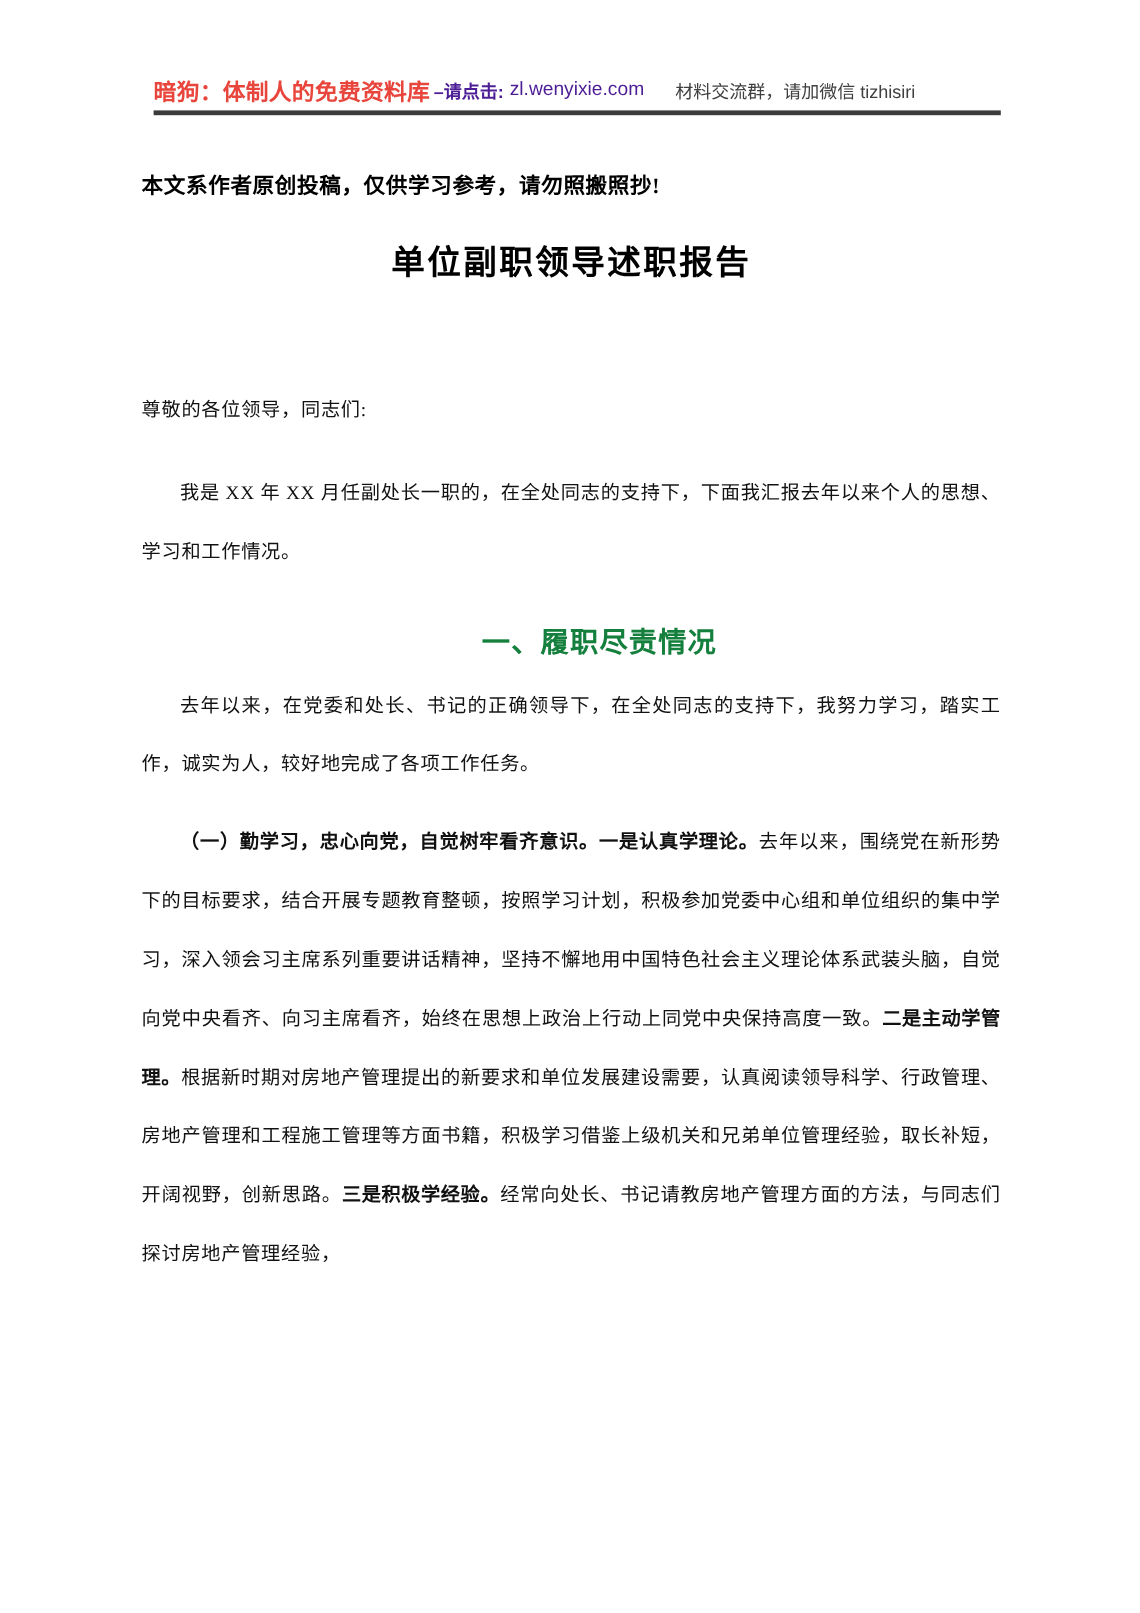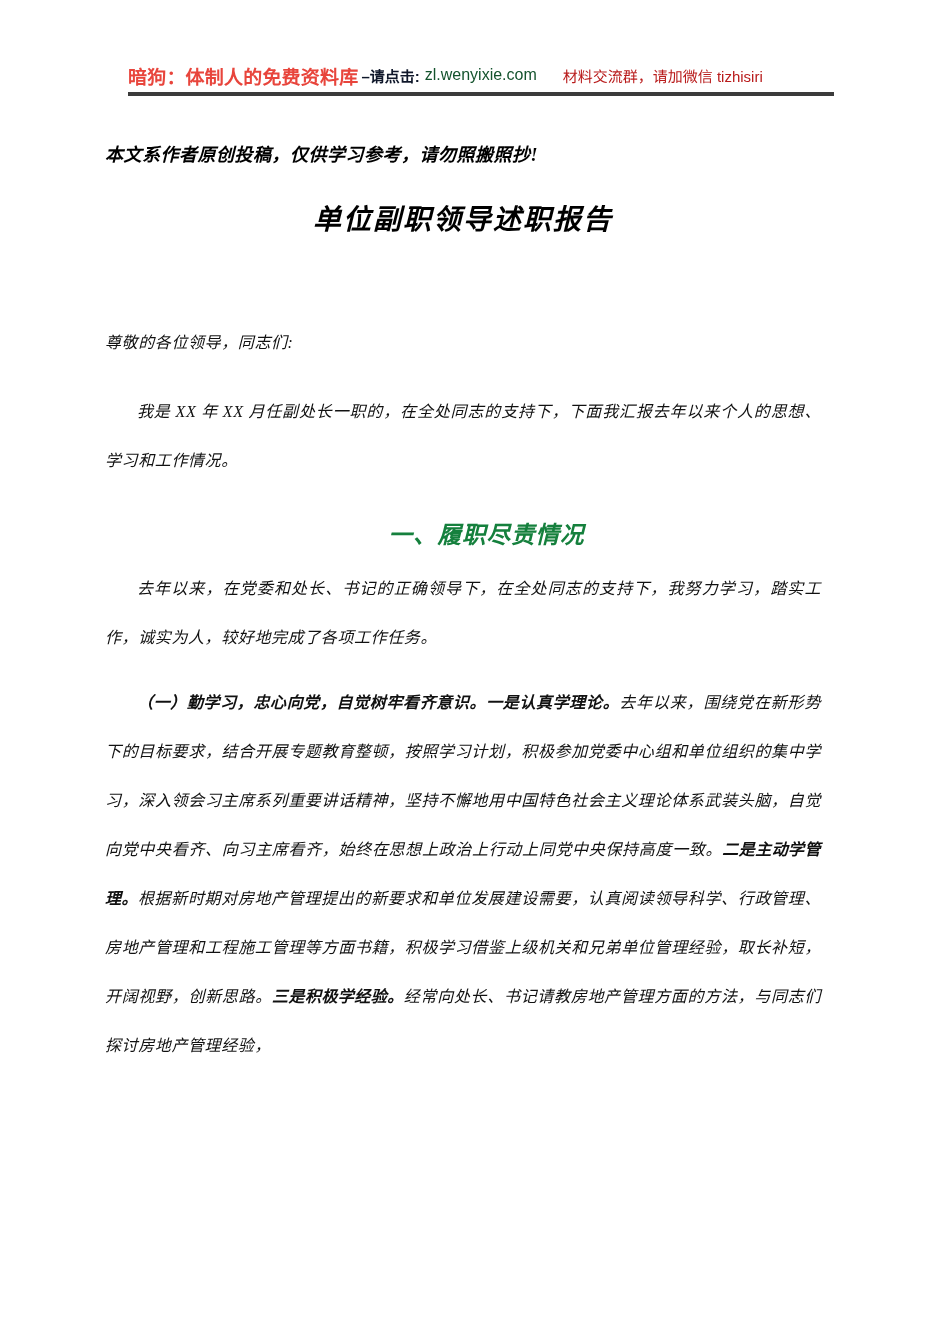--- a/index.html
+++ b/index.html
@@ -38,57 +38,56 @@
     font-weight: bold;
     font-size: 19px;
     color: #e8453c;
     letter-spacing: 0.2px;
   }
 
   .promo-cta {
     font-family: "Liberation Sans", "DejaVu Sans", sans-serif;
     font-weight: bold;
     font-size: 15px;
-    color: #0f172a;
+    color: #4c1d95;
     margin-left: 3px;
   }
 
   .promo-link {
     font-family: "Liberation Sans", "DejaVu Sans", sans-serif;
     font-size: 16px;
-    color: #14532d;
+    color: #4c1d95;
     margin-left: 5px;
     text-decoration: none;
     cursor: pointer;
   }
 
   .promo-extra {
     font-family: "Liberation Sans", "DejaVu Sans", sans-serif;
     font-size: 15px;
-    color: #b91c1c;
+    color: #404040;
     margin-left: 26px;
     font-weight: 500;
   }
 
   .promo-rule {
     position: absolute;
     left: 128px;
     top: 92px;
     width: 706px;
     height: 4px;
     background: #3b3b3b;
   }
 
   
   .doc {
     position: absolute;
-    left: 105px;
+    left: 118px;
     top: 140px;
     width: 716px;
-    font-style: italic;
   }
 
   .disclaimer {
     font-family: "Liberation Serif", "DejaVu Serif", serif;
     font-weight: bold;
     font-size: 18px;
     color: #000000;
     line-height: 30px;
     margin: 0 0 24px 0;
     letter-spacing: 0.5px;

